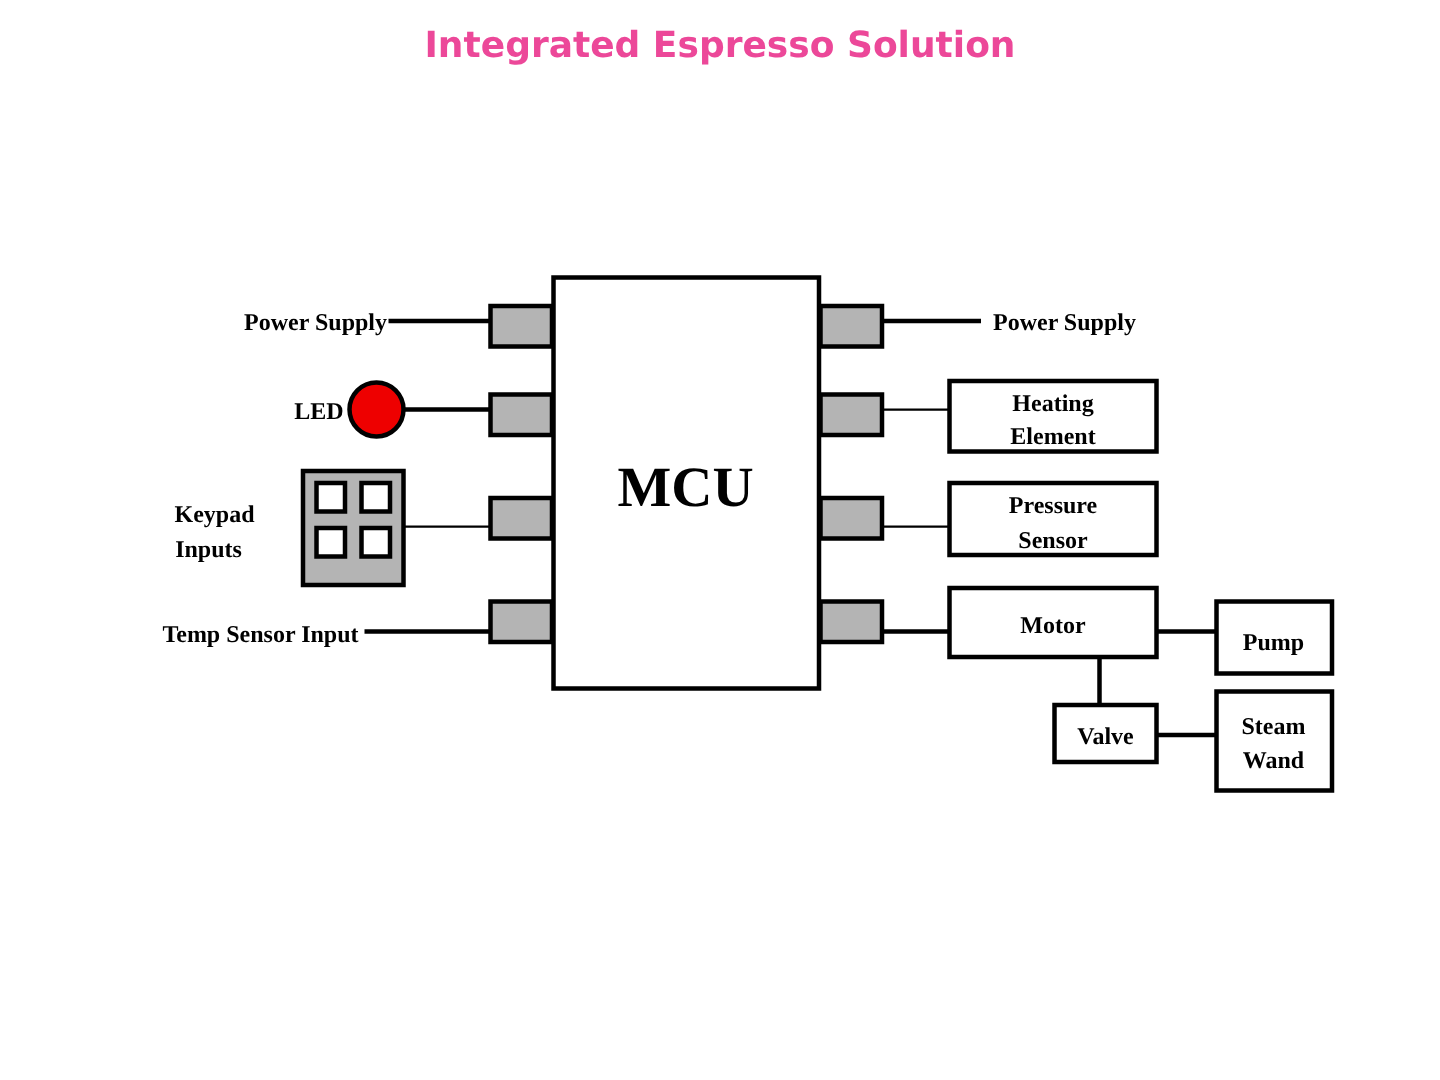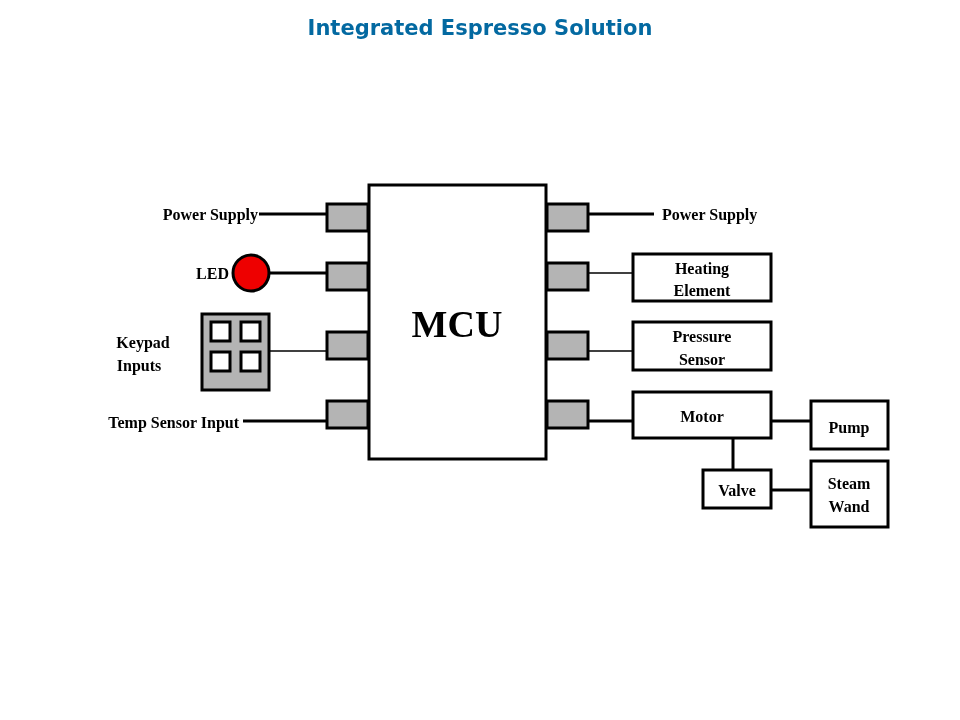--- a/index.html
+++ b/index.html
@@ -1,19 +1,19 @@
 <!DOCTYPE html>
 <html><head>
   <meta charset="utf-8">
   <style>
     html, body { margin: 0; padding: 0; background: #ffffff; }
     body { width: 960px; height: 720px; position: relative; overflow: hidden; }
     .title {
       position: absolute; left: 0; top: 16px; width: 960px; text-align: center;
-      font-family: "DejaVu Sans", sans-serif; font-weight: bold; font-size: 21px; color: #0369a1;
+      font-family: "DejaVu Sans", sans-serif; font-weight: bold; font-size: 24px; color: #ec4899;
     }
     svg { position: absolute; left: 0; top: 0; }
     .lbl { font-family: "Liberation Serif", serif; font-weight: bold; font-size: 16px; fill: #000; }
     .mcu-lbl { font-family: "Liberation Serif", serif; font-weight: bold; font-size: 38px; fill: #000; }
   </style>
 </head>
 <body>
 
 <div class="title">Integrated Espresso Solution</div>
 

